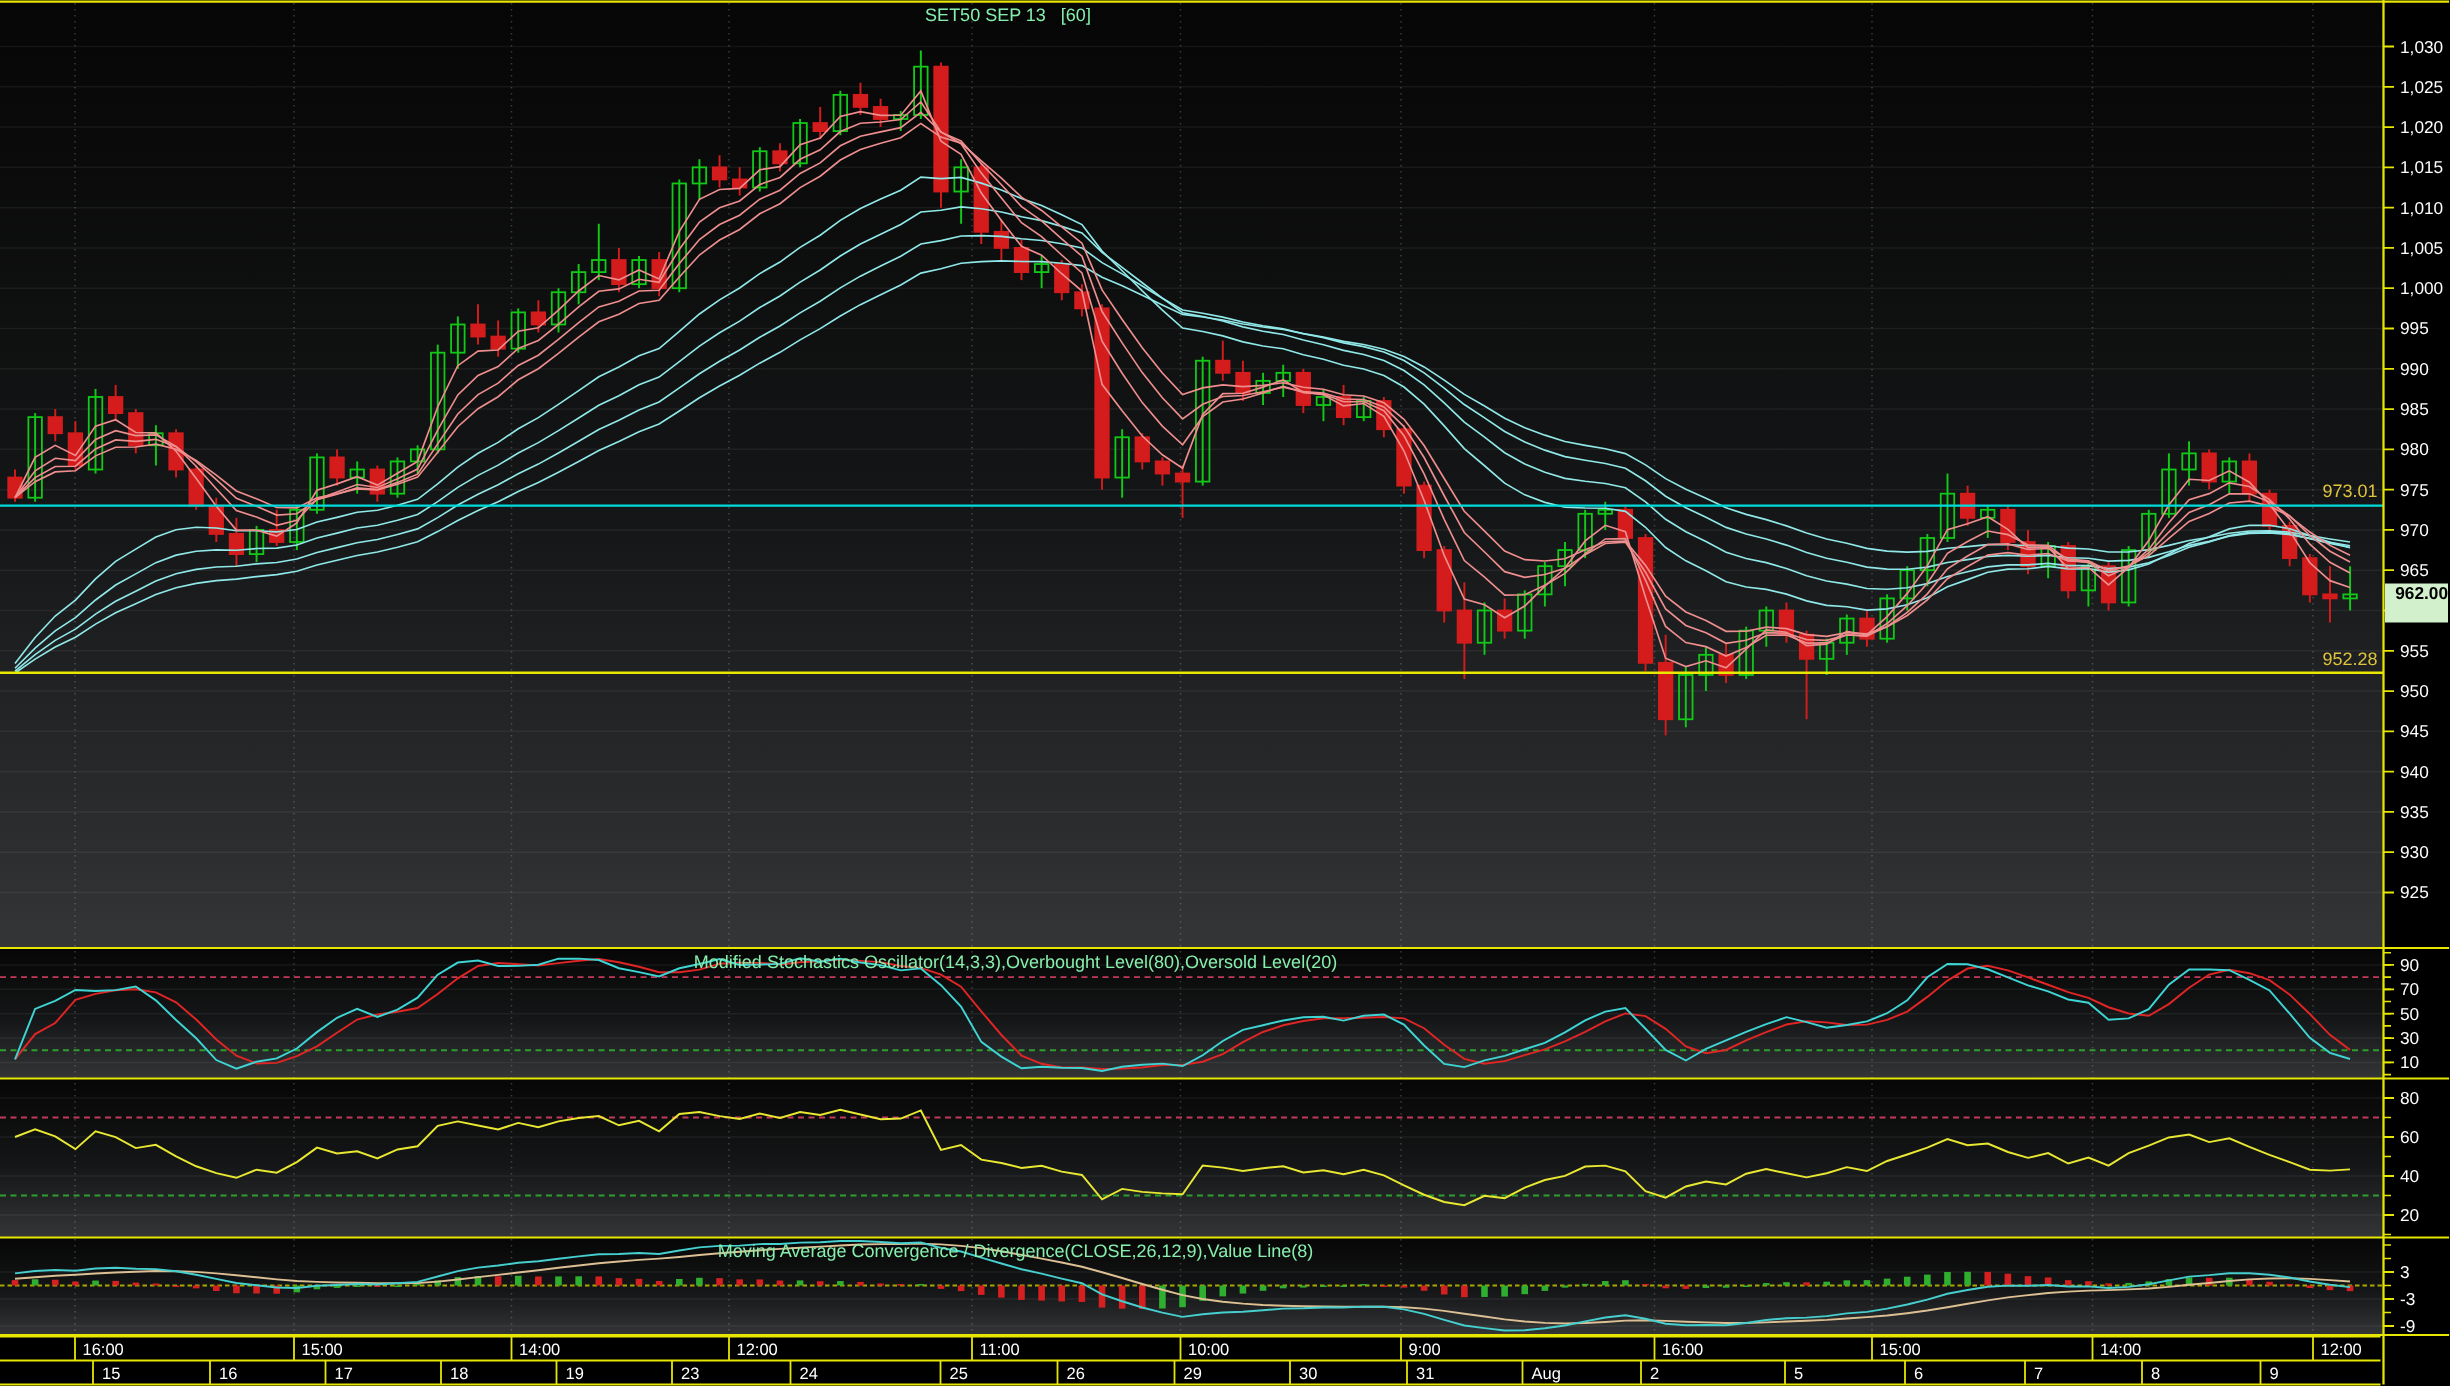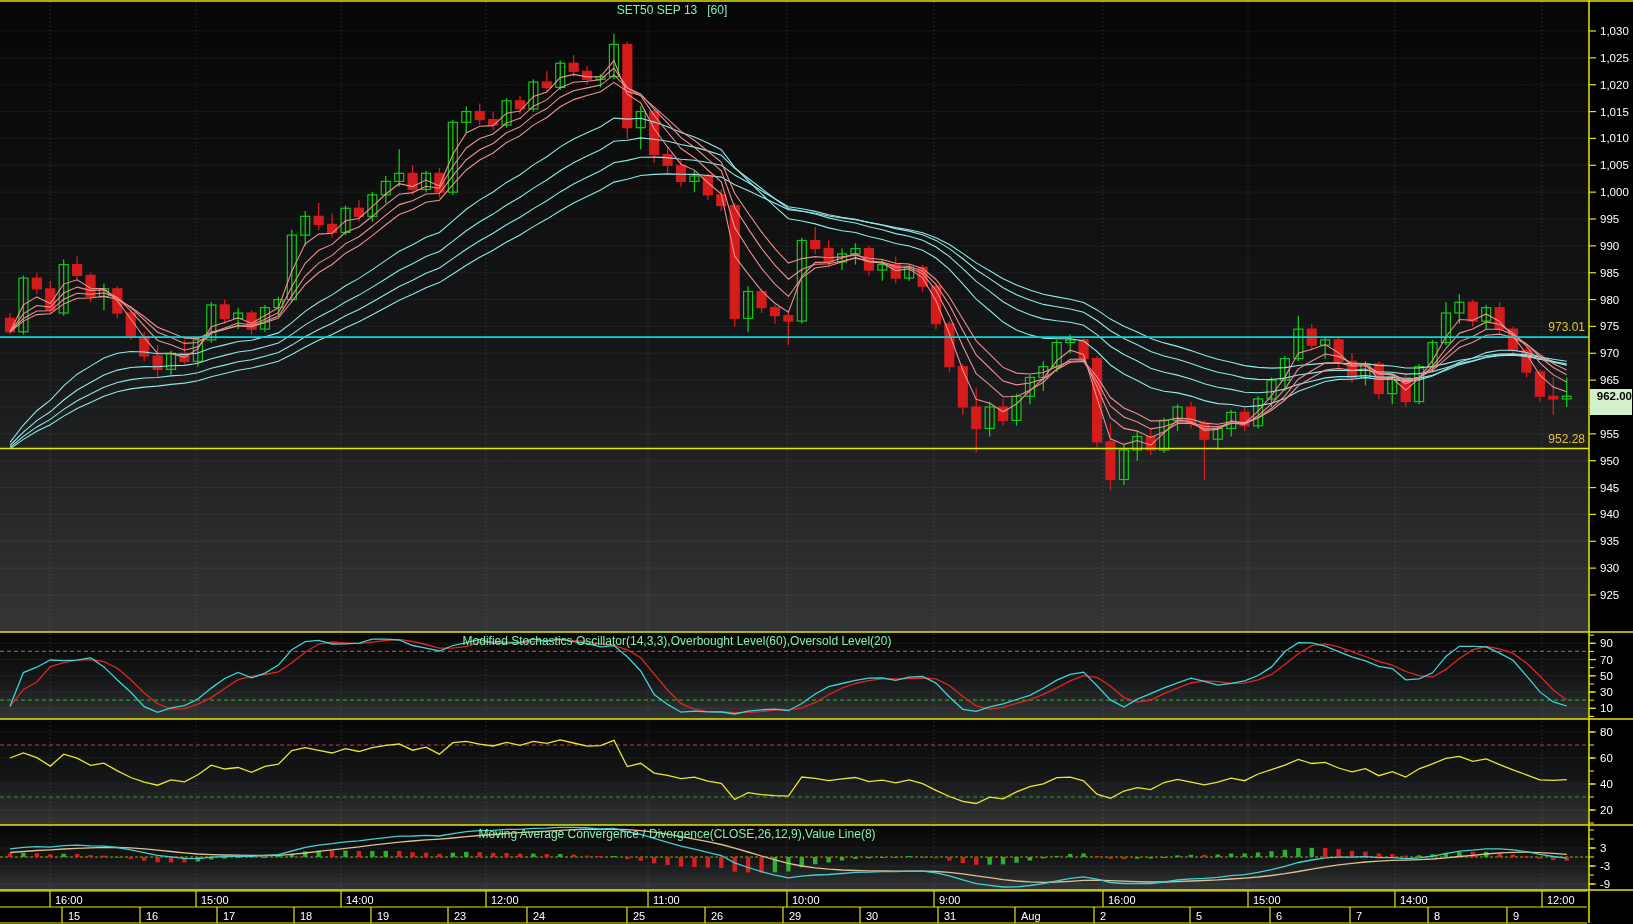--- a/index.html
+++ b/index.html
@@ -637,18 +637,18 @@
         <text x="1276" y="919.5" fill="#ffffff" font-size="11" text-anchor="start">6</text>
         <line x1="1350" y1="907" x2="1350" y2="923" stroke="#e6e600" stroke-width="1.2"></line>
         <text x="1356" y="919.5" fill="#ffffff" font-size="11" text-anchor="start">7</text>
         <line x1="1428" y1="907" x2="1428" y2="923" stroke="#e6e600" stroke-width="1.2"></line>
         <text x="1434" y="919.5" fill="#ffffff" font-size="11" text-anchor="start">8</text>
         <line x1="1507" y1="907" x2="1507" y2="923" stroke="#e6e600" stroke-width="1.2"></line>
         <text x="1513" y="919.5" fill="#ffffff" font-size="11" text-anchor="start">9</text>
       </g>
     </svg>
   <div class="ttl" style="left:672px;top:3px">SET50 SEP 13   [60]</div>
-  <div class="ttl" style="left:677px;top:634px">Modified Stochastics Oscillator(14,3,3),Overbought Level(60),Oversold Level(20)</div>
+  <div class="ttl" style="left:677px;top:634px">Modified Stochastics Oscillator(14,3,3),Overbought Level(80),Oversold Level(20)</div>
   <div class="ttl" style="left:677px;top:827px">Moving Average Convergence / Divergence(CLOSE,26,12,9),Value Line(8)</div>
   <div class="lvl-label" id="lvl0" style="top: 320px; text-align: center;">973.01</div>
   <div class="lvl-label" id="lvl1" style="top: 432.465px;">952.28</div>
   <div id="last-badge" style="top: 388.755px;">962.00</div>
 </div>
 
 </body></html>

